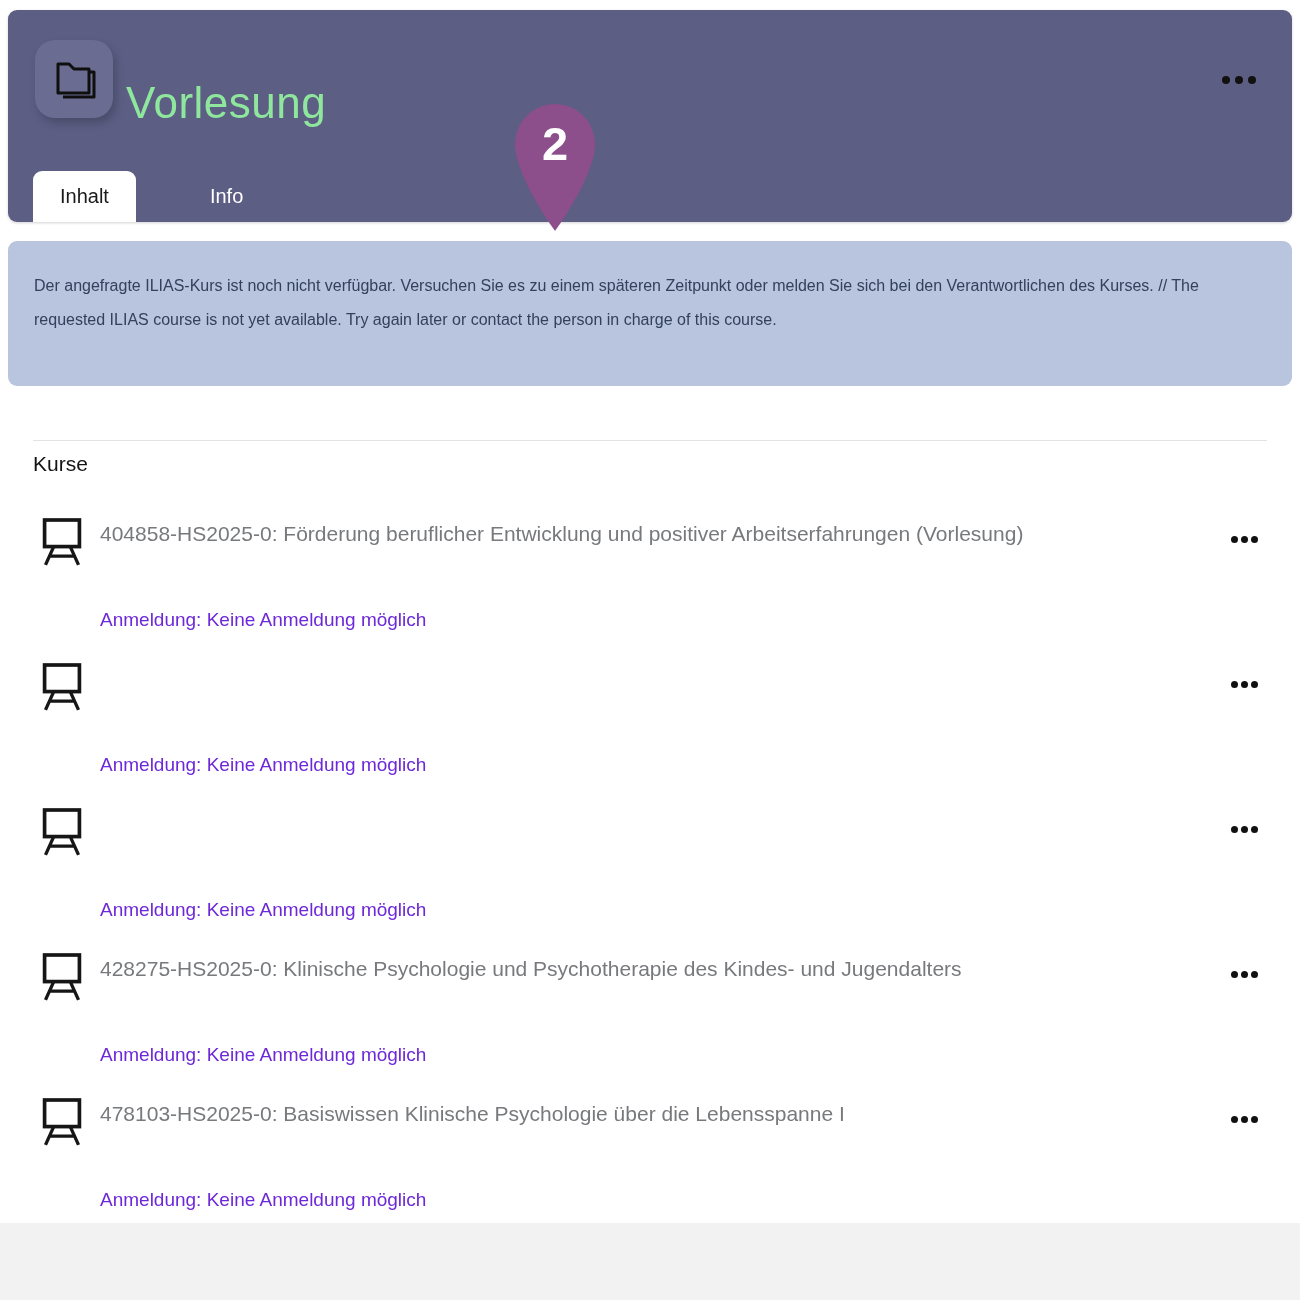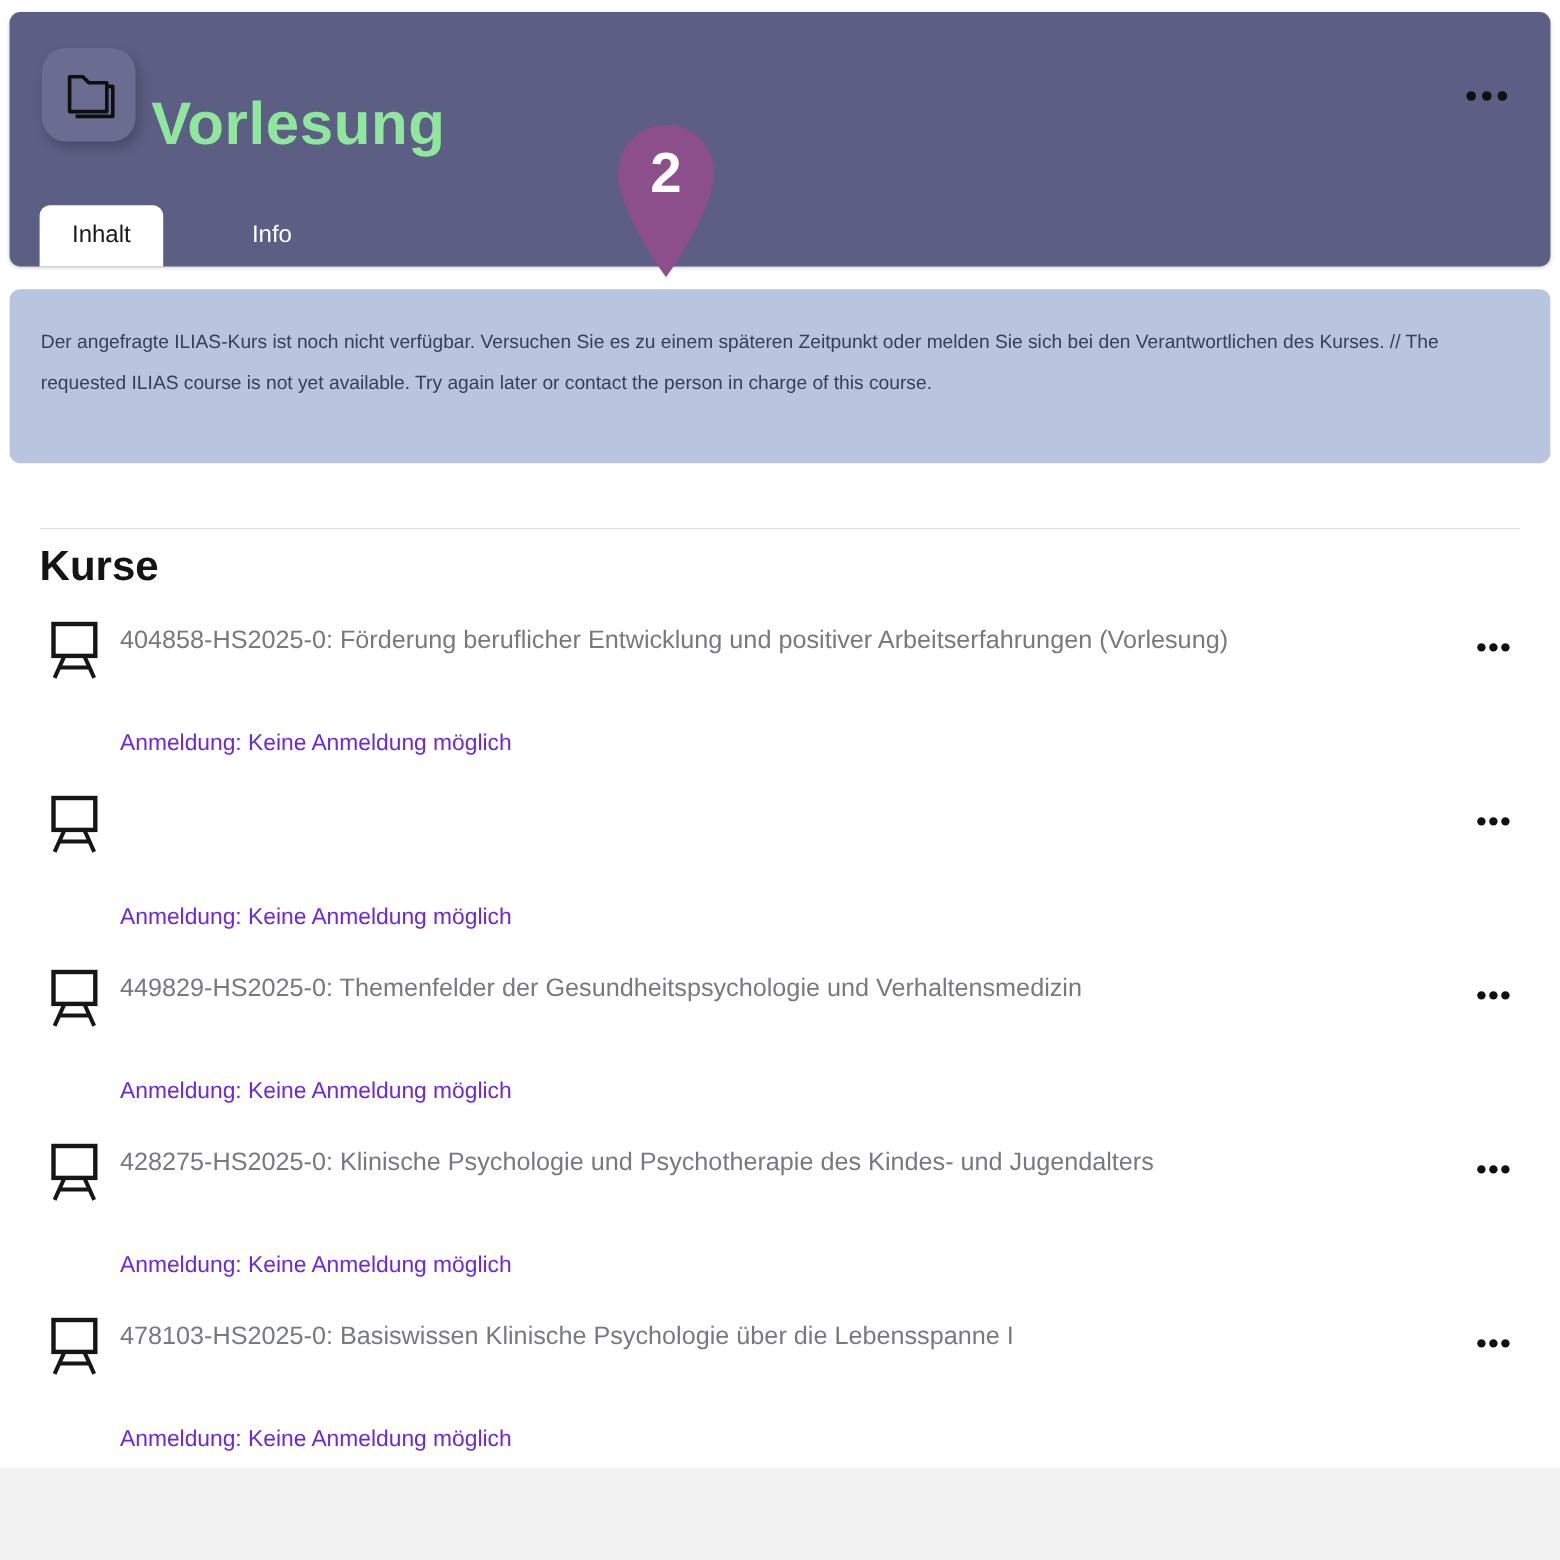--- a/index.html
+++ b/index.html
@@ -14,21 +14,21 @@
     box-shadow:0 1px 3px rgba(0,0,0,.18);
   }
   .obj-tile {
     position:absolute; left:27px; top:30px; width:78px; height:78px;
     background:#6a6c91; border-radius:20px;
     box-shadow:3px 5px 10px rgba(0,0,0,.20);
     display:flex; align-items:center; justify-content:center;
   }
   .page-title {
     position:absolute; left:118px; top:68px;
-    font-size:50px; line-height:50px; font-weight:700; color:#8fe79d;
+    font-size:44px; line-height:50px; font-weight:400; color:#8fe79d;
     letter-spacing:.5px;
   }
   .dots { display:flex; align-items:center; }
   .dots i { display:block; border-radius:50%; background:#111; }
   .header-dots { position:absolute; right:36px; top:66px; gap:5px; cursor:pointer; }
   .header-dots i { width:8px; height:8px; }
 
   .tabs { position:absolute; left:25px; bottom:0; display:flex;gap:47px; }
   .tab {
     height:51px; line-height:51px; padding:0 27px; font-size:20px;
@@ -46,21 +46,21 @@
     position:absolute; left:8px; top:241px; width:1284px; height:145px;
     background:#b9c4de; border-radius:9px;
     padding:28px 26px; color:#33415c;
     font-size:16px; line-height:33.5px;
   }
 
   
   .divider { position:absolute; left:33px; top:440px; width:1234px; height:1px; background:#e3e3e3; }
   .section-title {
     position:absolute; left:33px; top:452px;
-    font-size:35px; font-weight:700; color:#141414;
+    font-size:21px; font-weight:400; color:#141414;
   }
   .course-list { position:absolute; left:33px; top:512px; width:1234px; }
   .course-item { position:relative; height:145px; }
   .course-icon { position:absolute; left:7px; top:3px; width:44px; height:54px; }
   .course-title {
     position:absolute; left:67px; top:10px; width:1080px;
     font-size:21px; color:#77797c; white-space:nowrap; cursor:pointer;
   }
   .course-sub {
     position:absolute; left:67px; top:49px;
@@ -147,21 +147,20 @@
         </div>
       </div>
 
       <div class="course-item">
         <span class="course-icon">
           <svg width="44" height="54" viewBox="0 0 48 56">
             <rect x="5" y="4" width="38" height="29" fill="none" stroke="#161616" stroke-width="4"></rect>
             <path d="M15 33 L6 53 M33 33 L42 53 M9.5 43.5 H38.5" fill="none" stroke="#161616" stroke-width="3.6"></path>
           </svg>
         </span>
-        <div class="course-title">449829-HS2025-0: Themenfelder der Gesundheitspsychologie und Verhaltensmedizin</div>
         <div class="course-sub">Anmeldung: Keine Anmeldung möglich</div>
         <div class="dots item-dots">
           <i></i>
           <i></i>
           <i></i>
         </div>
       </div>
 
       <div class="course-item">
         <span class="course-icon">

